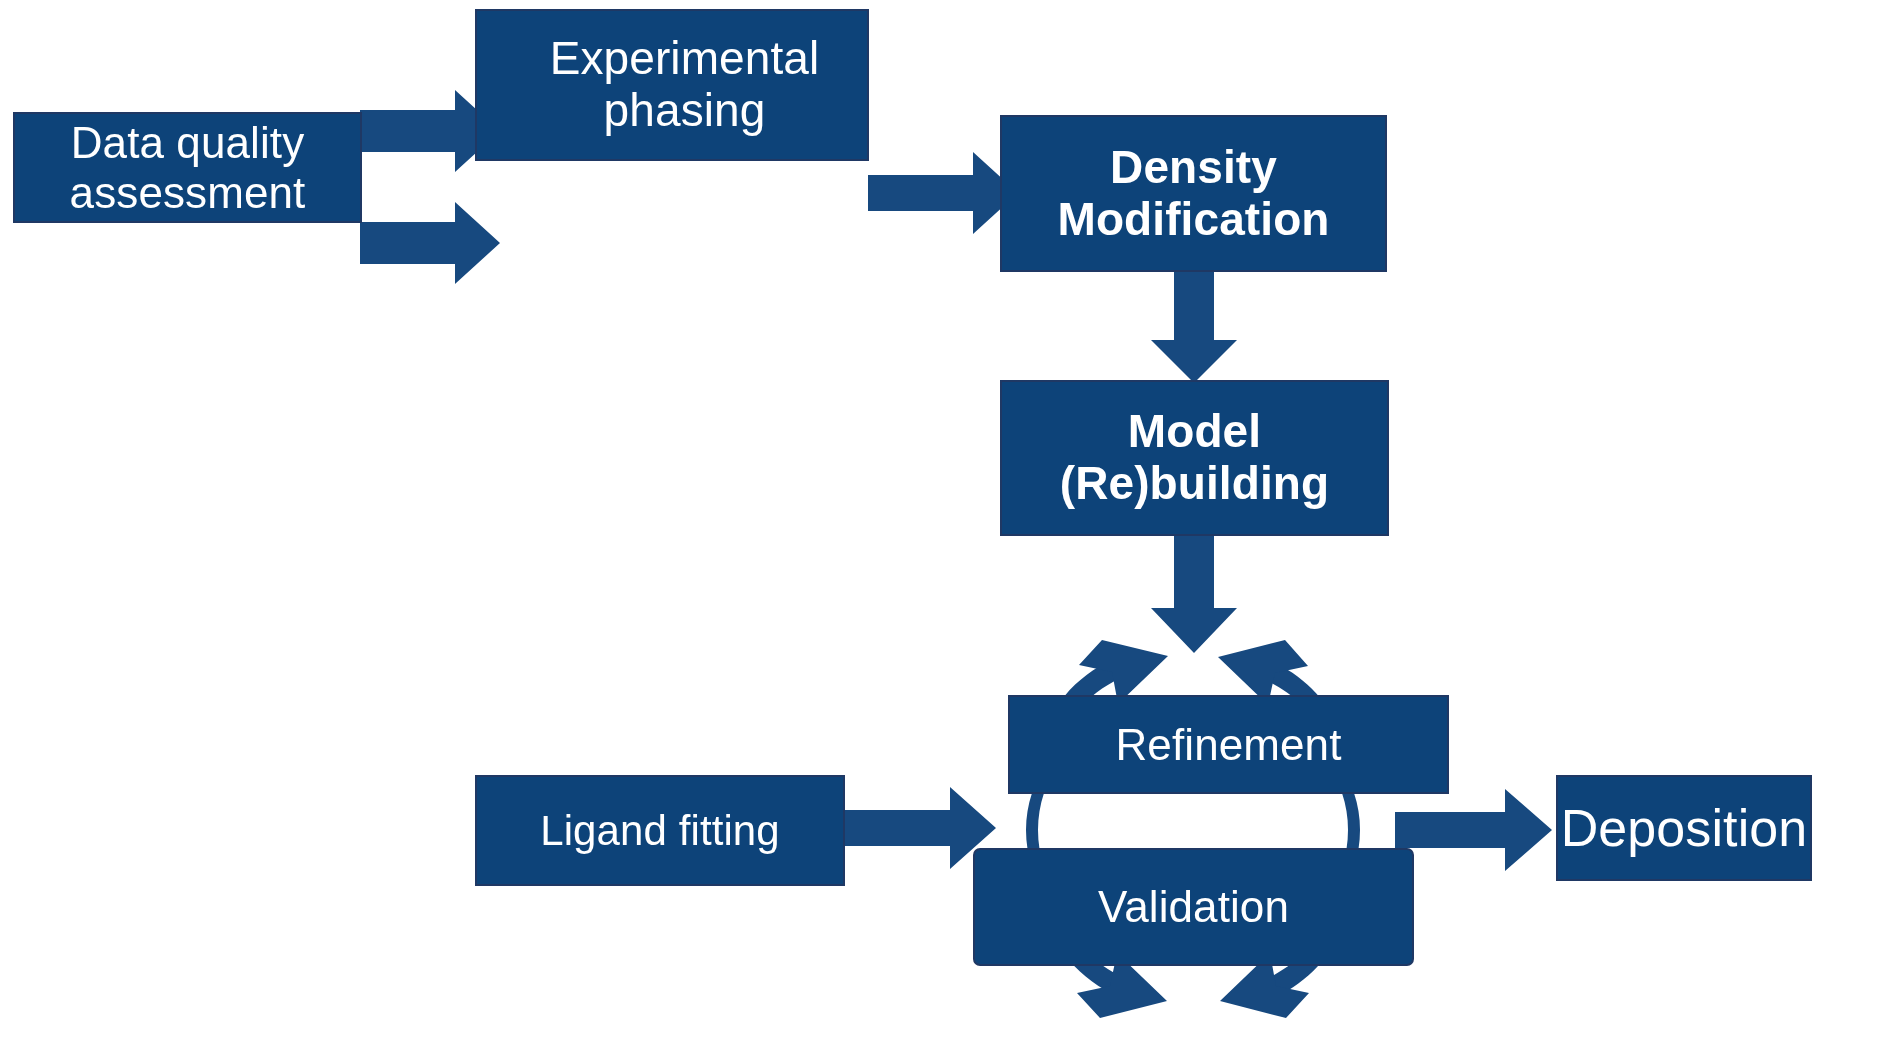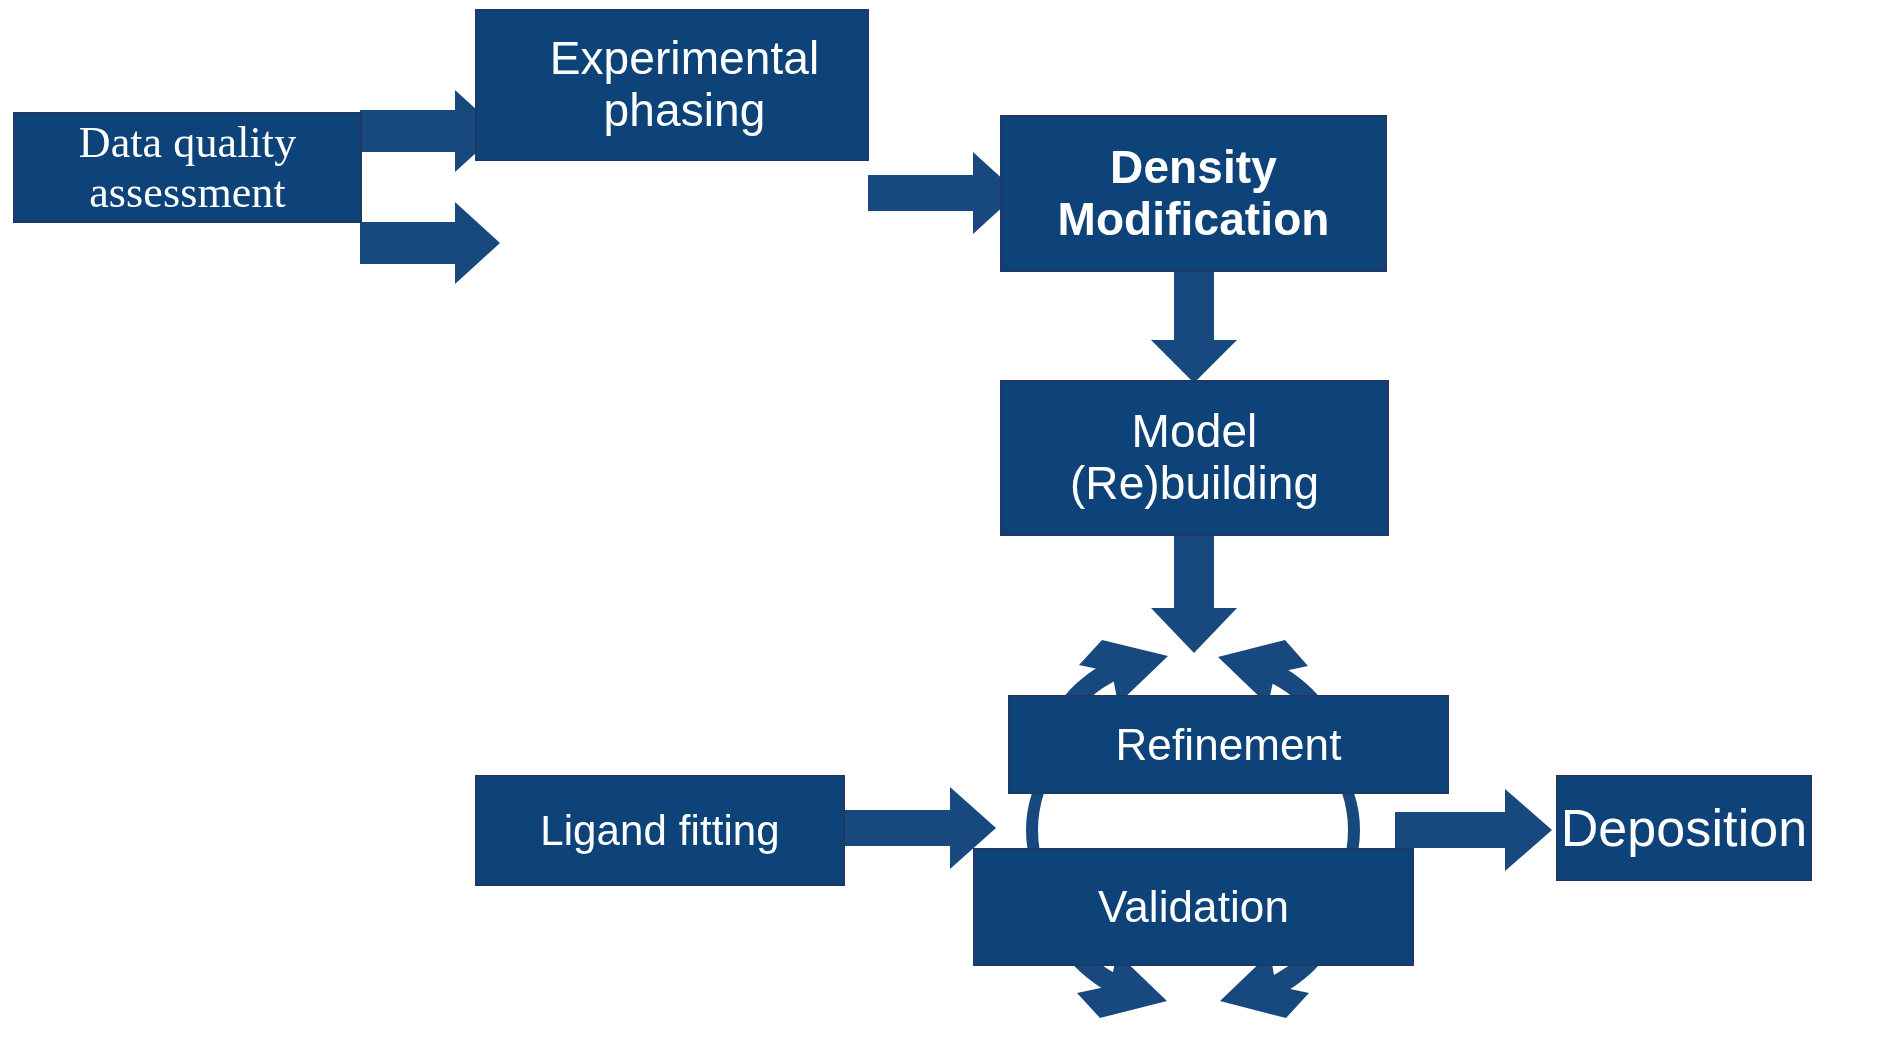--- a/index.html
+++ b/index.html
@@ -102,46 +102,46 @@
       <polygon points="1174,272 1214,272 1214,340 1237,340 1194,383 1151,340 1174,340"></polygon>
 
       <polygon points="1174,536 1214,536 1214,608 1237,608 1194,653 1151,608 1174,608"></polygon>
 
       <polygon points="845,810 950,810 950,787 996,828 950,869 950,846 845,846"></polygon>
 
       <polygon points="1395,812 1505,812 1505,789 1552,830 1505,871 1505,848 1395,848"></polygon>
     </g>
   </svg>
 
-  <div class="node" style="left:13px; top:112px; width:349px; height:111px; font-size:44px;font-family:Liberation Serif, serif;">
+  <div class="node" style="left:13px; top:112px; width:349px; height:111px; font-size:44px;">
     <span class="node-label">Data quality
 assessment</span>
   </div>
 
   <div class="node" style="left:475px; top:9px; width:394px; height:152px; font-size:46px;padding-left:25px;">
     <span class="node-label">Experimental
 phasing</span>
   </div>
 
 
   <div class="node" style="left:1000px; top:115px; width:387px; height:157px; font-size:46px;font-weight:bold;">
     <span class="node-label">Density
 Modification</span>
   </div>
 
-  <div class="node" style="left:1000px; top:380px; width:389px; height:156px; font-size:46px;">
+  <div class="node" style="left:1000px; top:380px; width:389px; height:156px; font-size:46px;font-weight:bold;">
     <span class="node-label">Model
 (Re)building</span>
   </div>
 
   <div class="node" style="left:973px; top:695px; width:441px; height:99px; font-size:44px;margin-left:35px;">
     <span class="node-label">Refinement</span>
   </div>
 
-  <div class="node" style="left:973px; top:848px; width:441px; height:118px; font-size:44px;">
+  <div class="node" style="left:973px; top:848px; width:441px; height:118px; font-size:44px;border-radius:7px;">
     <span class="node-label">Validation</span>
   </div>
 
   <div class="node" style="left:475px; top:775px; width:370px; height:111px; font-size:42px;">
     <span class="node-label">Ligand fitting</span>
   </div>
 
   <div class="node" style="left:1556px; top:775px; width:256px; height:106px; font-size:52px;">
     <span class="node-label">Deposition</span>
   </div>

